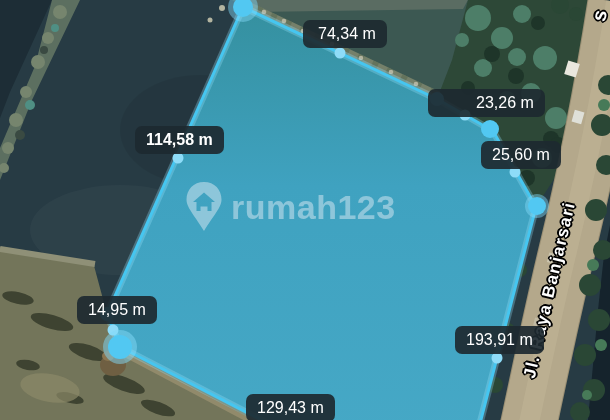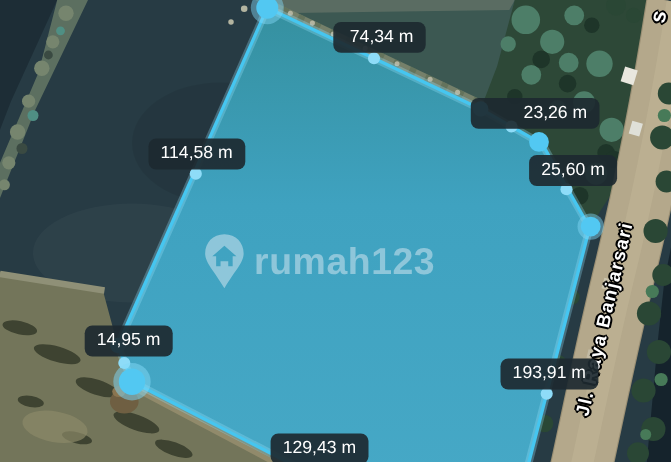--- a/index.html
+++ b/index.html
@@ -12,21 +12,21 @@
   .mlabel{
     position:absolute;z-index:5;
     background:rgba(29,41,48,0.92);color:#fff;
     font-size:16px;line-height:20px;
     padding:4px 11px;border-radius:7px;white-space:nowrap;
   }
   
   .watermark{
     position:absolute;left:184px;top:180px;z-index:3;
     display:flex;align-items:flex-end;gap:7px;
-    color:rgba(205,228,238,0.55);pointer-events:none;margin-top:31px;
+    color:rgba(205,228,238,0.55);pointer-events:none;
   }
   .watermark .brand{
     font-size:34px;font-weight:bold;letter-spacing:0.5px;line-height:54px;
   }
   
   .roadlabel{
     position:absolute;z-index:4;
     color:#fff;font-weight:bold;
     text-shadow:-2px 0 0 #000,2px 0 0 #000,0 -2px 0 #000,0 2px 0 #000,
                 -1px -1px 0 #000,1px 1px 0 #000,-1px 1px 0 #000,1px -1px 0 #000;
@@ -231,18 +231,18 @@
     </svg>
     <span class="brand">rumah123</span>
   </div>
 
   <div class="roadlabel main">Jl. Raya Banjarsari</div>
   <div class="roadlabel fragment">s</div>
 
   <div class="mlabel" style="left:303px;top:20px;padding-left:15px;">74,34 m</div>
   <div class="mlabel" style="left:428px;top:89px;padding-left:48px;">23,26 m</div>
   <div class="mlabel" style="left:481px;top:141px;">25,60 m</div>
-  <div class="mlabel" style="left:135px;top:126px;">114,58 m</div>
+  <div class="mlabel" style="left:135px;top:126px;font-weight:bold;">114,58 m</div>
   <div class="mlabel" style="left:77px;top:296px;">14,95 m</div>
   <div class="mlabel" style="left:455px;top:326px;">193,91 m</div>
   <div class="mlabel" style="left:246px;top:394px;">129,43 m</div>
 
 </div>
 
 </body></html>

